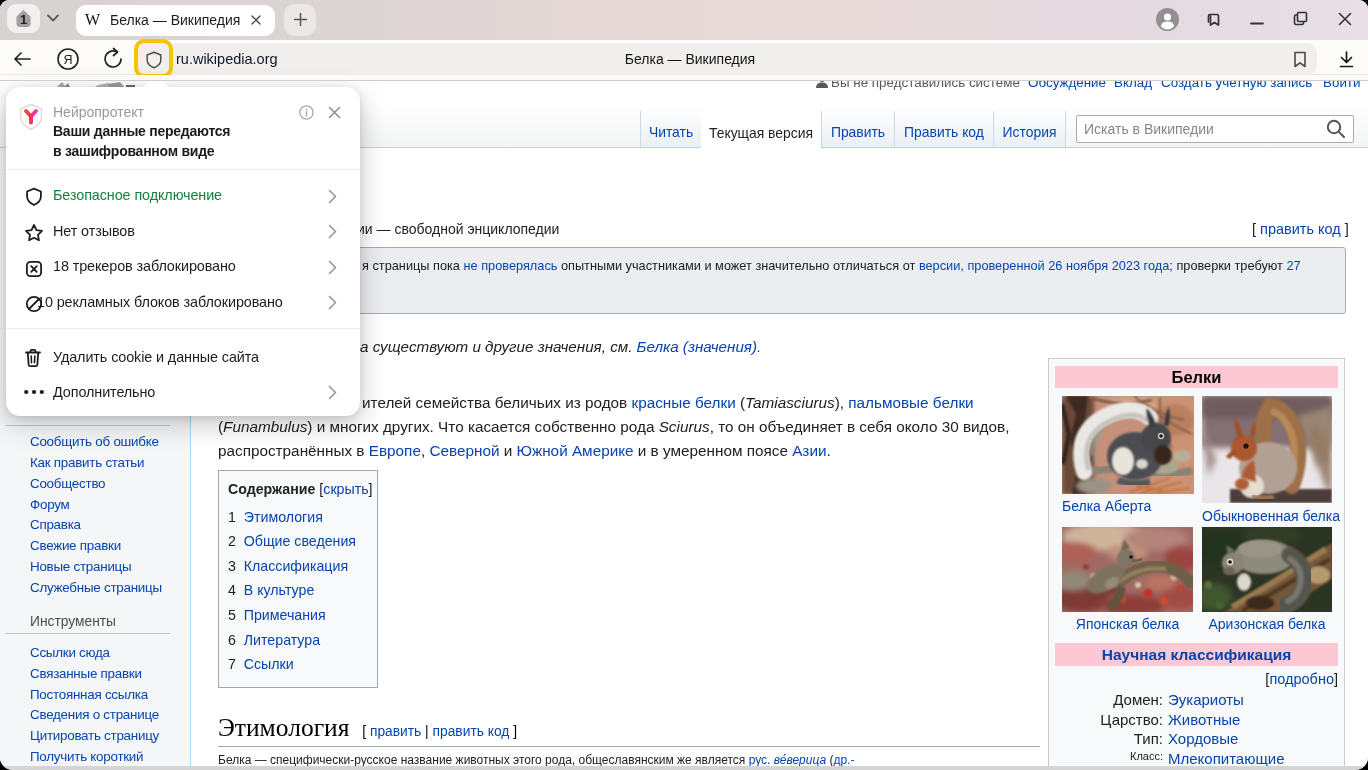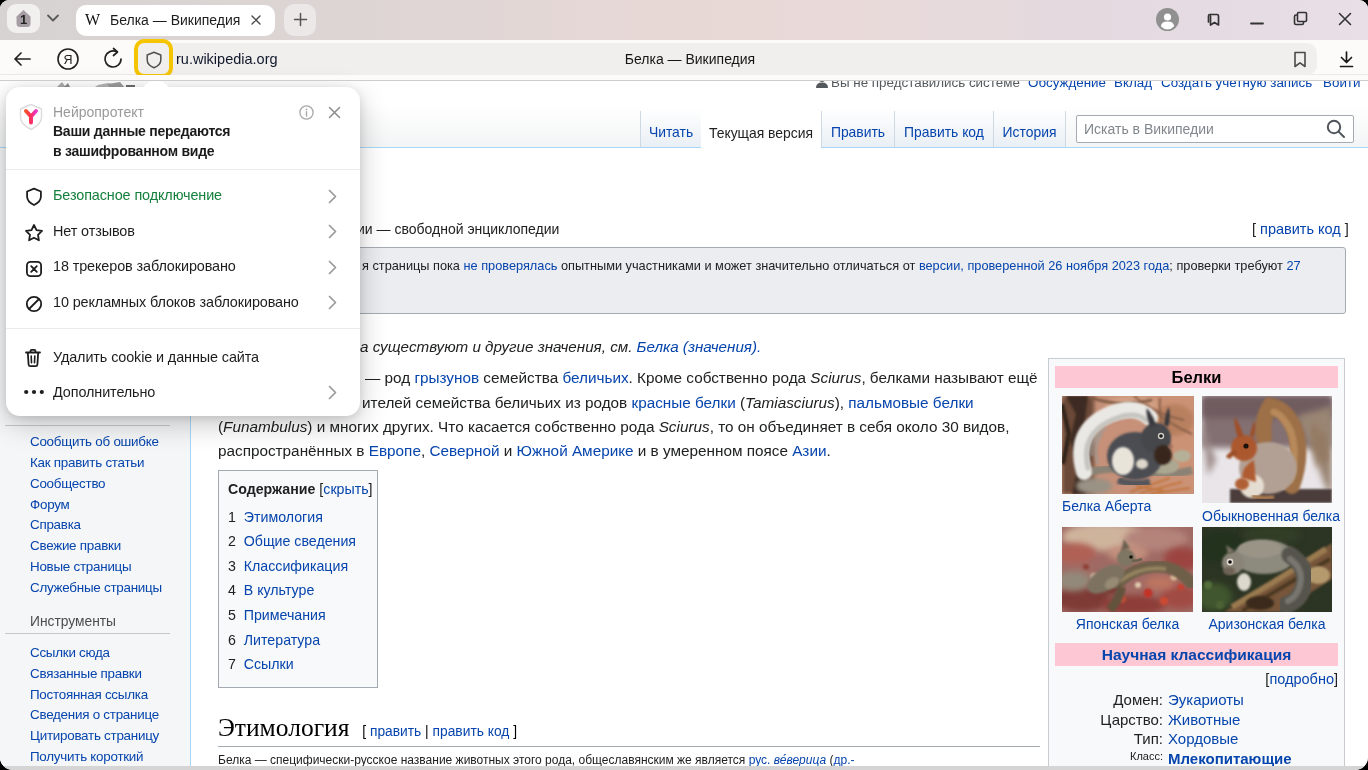--- a/index.html
+++ b/index.html
@@ -144,21 +144,20 @@
     </svg>
 
     <div class="abs nw" style="left:357px;top:143px;font-size:14px;color:#202122;">ии — свободной энциклопедии</div>
     <div class="abs nw" style="left:1252px;top:143px;font-size:14.5px;color:#202122;">[ <span class="lk">править код</span> ]</div>
 
     <div class="abs" style="left:204px;top:169px;width:1142px;height:67px;background:#ebedf1;border:1px solid #a6abb1;border-radius:3px;"></div>
     <div class="abs nw" style="left:362px;top:180px;font-size:12.75px;color:#202122;">я страницы пока <span class="lk">не проверялась</span> опытными участниками и может значительно отличаться от <span class="lk">версии, проверенной 26 ноября 2023 года</span>; проверки требуют <span class="lk">27</span></div>
 
     <div class="abs nw" style="left:360px;top:260px;font-size:15.2px;font-style:italic;color:#202122;">а существуют и другие значения, см. <span class="lk">Белка (значения).</span></div>
 
-    <div class="abs nw" style="left:365px;top:291px;font-size:15.3px;color:#202122;">— род <span class="lk">грызунов</span> семейства <span class="lk">беличьих</span>. Кроме собственно рода <i>Sciurus</i>, белками называют ещё</div>
     <div class="abs nw" style="left:362px;top:316px;font-size:15.3px;color:#202122;">ителей семейства беличьих из родов <span class="lk">красные белки</span> (<i>Tamiasciurus</i>), <span class="lk">пальмовые белки</span></div>
     <div class="abs nw" style="left:218px;top:340px;font-size:15.3px;color:#202122;">(<i>Funambulus</i>) и многих других. Что касается собственно рода <i>Sciurus</i>, то он объединяет в себя около 30 видов,</div>
     <div class="abs nw" style="left:218px;top:364px;font-size:15.3px;color:#202122;">распространённых в <span class="lk">Европе</span>, <span class="lk">Северной</span> и <span class="lk">Южной Америке</span> и в умеренном поясе <span class="lk">Азии</span>.</div>
 
     <div class="abs" style="left:218px;top:392px;width:160px;height:218px;background:#f8f9fa;border:1px solid #a2a9b1;"></div>
     <div class="abs nw" style="left:228px;top:403px;font-size:14.2px;color:#202122;"><b>Содержание</b> <span style="color:#202122;">[</span><span class="lk">скрыть</span><span style="color:#202122;">]</span></div>
     <div class="abs nw" style="left:228px;top:431px;font-size:14.2px;color:#202122;">1&nbsp;&nbsp;<span class="lk">Этимология</span></div>
     <div class="abs nw" style="left:228px;top:455px;font-size:14.2px;color:#202122;">2&nbsp;&nbsp;<span class="lk">Общие сведения</span></div>
     <div class="abs nw" style="left:228px;top:480px;font-size:14.2px;color:#202122;">3&nbsp;&nbsp;<span class="lk">Классификация</span></div>
     <div class="abs nw" style="left:228px;top:504px;font-size:14.2px;color:#202122;">4&nbsp;&nbsp;<span class="lk">В культуре</span></div>
@@ -335,21 +334,21 @@
     <div class="abs nw" style="left:1202px;top:538px;width:130px;text-align:center;font-size:14px;"><span class="lk">Аризонская белка</span></div>
     <div class="abs" style="left:1055px;top:565px;width:283px;height:23px;background:#fdc8d3;text-align:center;font-size:15.5px;font-weight:bold;line-height:23px;"><span class="lk" style="color:#0645ad;">Научная классификация</span></div>
     <div class="abs nw" style="left:1055px;top:593px;width:283px;text-align:right;font-size:14.5px;color:#202122;">[<span class="lk">подробно</span>]</div>
     <div class="abs nw" style="left:1055px;top:613px;width:108px;text-align:right;font-size:15px;color:#202122;">Домен:</div>
     <div class="abs nw" style="left:1168px;top:613px;font-size:15px;"><span class="lk">Эукариоты</span></div>
     <div class="abs nw" style="left:1055px;top:632.5px;width:108px;text-align:right;font-size:15px;color:#202122;">Царство:</div>
     <div class="abs nw" style="left:1168px;top:632.5px;font-size:15px;"><span class="lk">Животные</span></div>
     <div class="abs nw" style="left:1055px;top:652px;width:108px;text-align:right;font-size:15px;color:#202122;">Тип:</div>
     <div class="abs nw" style="left:1168px;top:652px;font-size:15px;"><span class="lk">Хордовые</span></div>
     <div class="abs nw" style="left:1055px;top:671.5px;width:108px;text-align:right;font-size:11px;color:#202122;">Класс:</div>
-    <div class="abs nw" style="left:1168px;top:671.5px;font-size:15px;font-weight:bold;"><span class="lk">Млекопитающие</span></div>
+    <div class="abs nw" style="left:1168px;top:671.5px;font-size:15px;"><span class="lk">Млекопитающие</span></div>
   </div>
 
   <div id="popup" class="abs" style="left:6px;top:87px;width:354px;height:329px;background:#fff;border-radius:14px;box-shadow:0 8px 28px rgba(0,0,0,0.22),0 2px 8px rgba(0,0,0,0.10);"></div>
   <svg class="abs" style="left:142px;top:76px;" width="28" height="12" viewBox="0 0 28 12">
     <path d="M0 12 L11 2 Q14 -0.5 17 2 L28 12 Z" fill="#ffffff"></path>
   </svg>
   <div id="popcontent" class="abs" style="left:6px;top:87px;width:354px;height:329px;">
 
     <svg class="abs" style="left:12px;top:16px;" width="26" height="28" viewBox="0 0 26 28">
       <defs>
@@ -384,21 +383,21 @@
     <div class="abs nw" style="left:47px;top:136px;font-size:14.4px;color:#1d1d1d;letter-spacing:-0.1px;">Нет отзывов</div>
     <svg class="abs" style="left:19px;top:173px;" width="18" height="18" viewBox="0 0 18 18">
       <rect x="1.9" y="1.9" width="14.2" height="14.2" rx="3.6" fill="none" stroke="#1d1d1d" stroke-width="1.8"></rect>
       <path d="M6.2 6.2 L11.8 11.8 M11.8 6.2 L6.2 11.8" stroke="#1d1d1d" stroke-width="1.8" stroke-linecap="round"></path>
     </svg>
     <div class="abs nw" style="left:47px;top:171px;font-size:14.4px;color:#1d1d1d;letter-spacing:-0.1px;">18 трекеров заблокировано</div>
     <svg class="abs" style="left:19px;top:208px;" width="18" height="18" viewBox="0 0 18 18">
       <circle cx="9" cy="9" r="7.2" fill="none" stroke="#1d1d1d" stroke-width="1.8"></circle>
       <path d="M4 14 L14 4" stroke="#1d1d1d" stroke-width="1.8"></path>
     </svg>
-    <div class="abs nw" style="left:47px;top:207px;font-size:14.4px;color:#1d1d1d;letter-spacing:-0.1px;">10 рекламных блоков заблокировано</div>
+    <div class="abs nw" style="left:31px;top:207px;font-size:14.4px;color:#1d1d1d;letter-spacing:-0.1px;">10 рекламных блоков заблокировано</div>
     <div class="abs" style="left:0px;top:241px;width:354px;height:1px;background:#ebebeb;"></div>
     <svg class="abs" style="left:18px;top:261px;" width="18" height="20" viewBox="0 0 18 20">
       <path d="M2 4.5 H16 M6.5 4.5 V3 Q6.5 1.8 7.7 1.8 H10.3 Q11.5 1.8 11.5 3 V4.5 M3.8 4.5 L4.6 16.5 Q4.7 18.2 6.4 18.2 H11.6 Q13.3 18.2 13.4 16.5 L14.2 4.5" fill="none" stroke="#1d1d1d" stroke-width="1.8" stroke-linecap="round"></path>
       <path d="M7.2 8 L7.5 14.8 M10.8 8 L10.5 14.8" stroke="#1d1d1d" stroke-width="1.6" stroke-linecap="round"></path>
     </svg>
     <div class="abs nw" style="left:47px;top:262px;font-size:14.4px;color:#1d1d1d;letter-spacing:-0.1px;">Удалить cookie и данные сайта</div>
     <svg class="abs" style="left:17px;top:301px;" width="22" height="8" viewBox="0 0 22 8">
       <circle cx="3.2" cy="4" r="2.1" fill="#1d1d1d"></circle>
         <circle cx="11" cy="4" r="2.1" fill="#1d1d1d"></circle>
         <circle cx="18.8" cy="4" r="2.1" fill="#1d1d1d"></circle>

